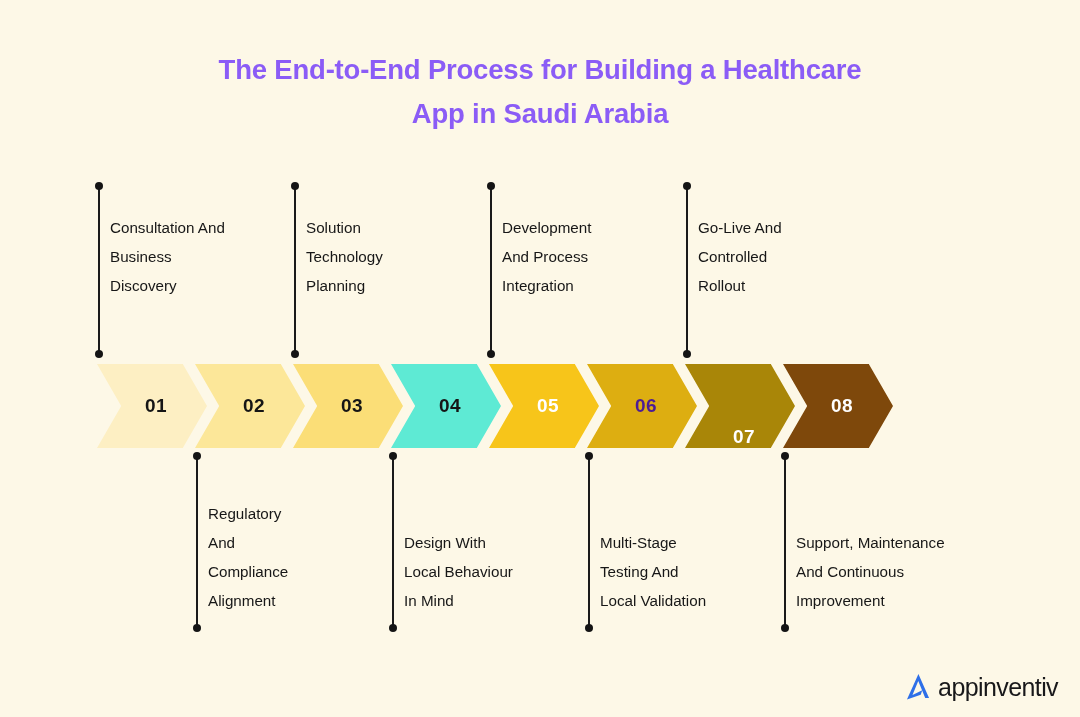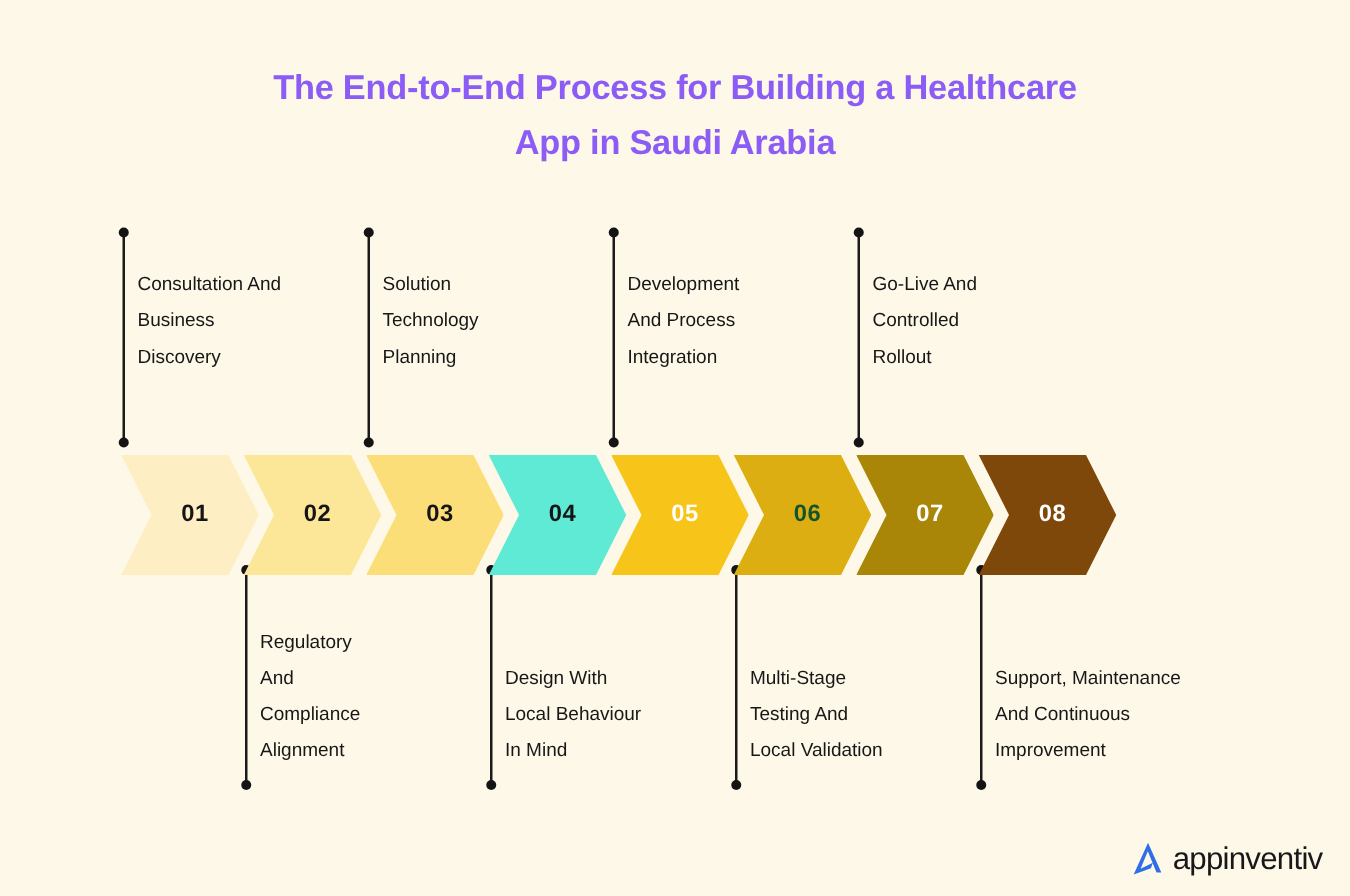--- a/index.html
+++ b/index.html
@@ -27,21 +27,21 @@
   
   .chevron-strip {
     position:absolute;
     left:97px; top:364px;
     height:84px;
     width:790px;
   }
   .chev {
     position:absolute;
     top:0;
-    height:96px;
+    height:84px;
     width:110px;
     display:flex;
     align-items:center;
     justify-content:center;
     clip-path:polygon(0% 0%, 78% 0%, 100% 50%, 78% 100%, 0% 100%, 22% 50%);
   }
   .chev:first-child {
     clip-path:polygon(0% 0%, 78% 0%, 100% 50%, 78% 100%, 0% 100%, 22% 50%);
   }
   .chev-num {
@@ -204,23 +204,23 @@
       <div class="chev" style="left: 196px; width: 110px; background: rgb(251, 222, 119); z-index: 18;">
         <span class="chev-num" style="color: rgb(21, 21, 21);">03</span>
       </div>
       <div class="chev" style="left: 294px; width: 110px; background: #5eead4; z-index: 17;">
         <span class="chev-num" style="color: rgb(21, 21, 21);">04</span>
       </div>
       <div class="chev" style="left: 392px; width: 110px; background: rgb(247, 197, 26); z-index: 16;">
         <span class="chev-num" style="color: rgb(255, 255, 255);">05</span>
       </div>
       <div class="chev" style="left: 490px; width: 110px; background: rgb(221, 174, 17); z-index: 15;">
-        <span class="chev-num" style="color: #14532d;">06</span>
-      </div>
-      <div class="chev" style="left: 588px; width: 110px; background: rgb(169, 134, 8); z-index: 14;">
+        <span class="chev-num" style="color: #4c1d95;">06</span>
+      </div>
+      <div class="chev" style="left: 588px; width: 110px; background: rgb(169, 134, 8); z-index: 14; align-items: flex-end;">
         <span class="chev-num" style="color: rgb(255, 255, 255);">07</span>
       </div>
       <div class="chev" style="left: 686px; width: 110px; background: rgb(126, 72, 11); z-index: 13;">
         <span class="chev-num" style="color: rgb(255, 255, 255);">08</span>
       </div>
     </div>
 
   <div class="logo">
     <svg class="logo-mark" viewBox="0 0 40 40">
       <path id="logo-path" d="M20.5 6 L33 34 L28.5 34 L20.3 14.2 L13.5 30.5 L25 25 L23.2 30.2 L7 36 Z" fill="#2E6FE8"></path>

